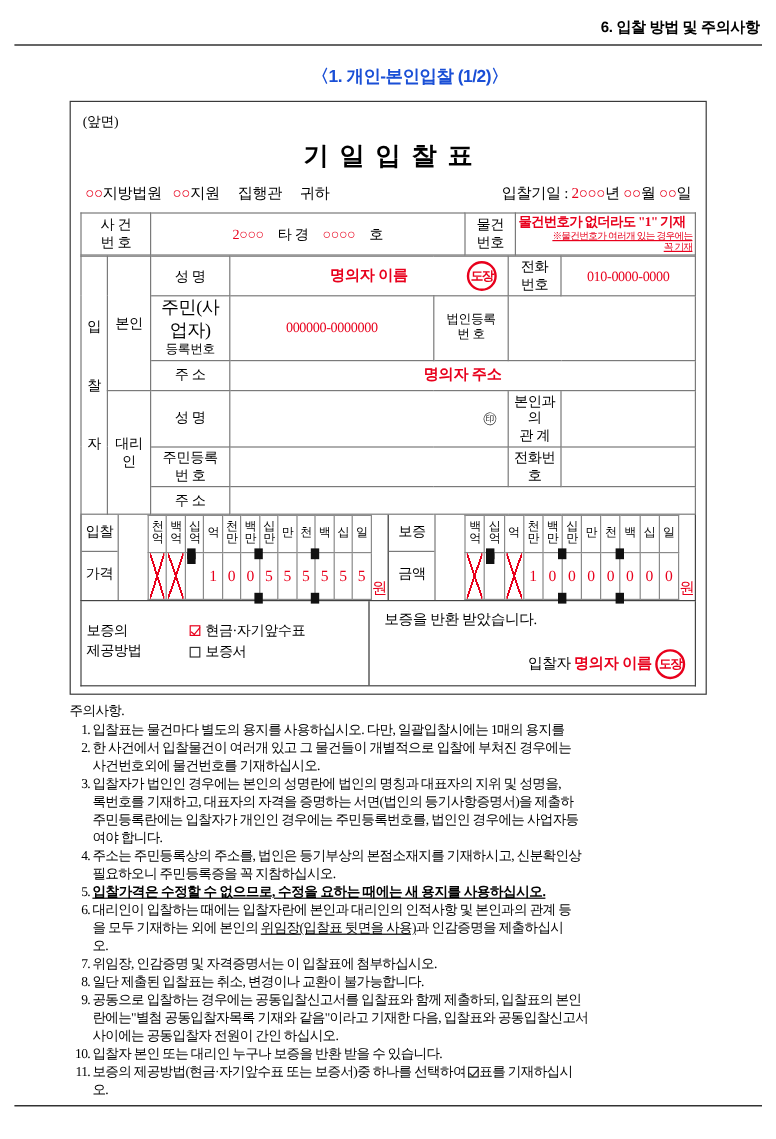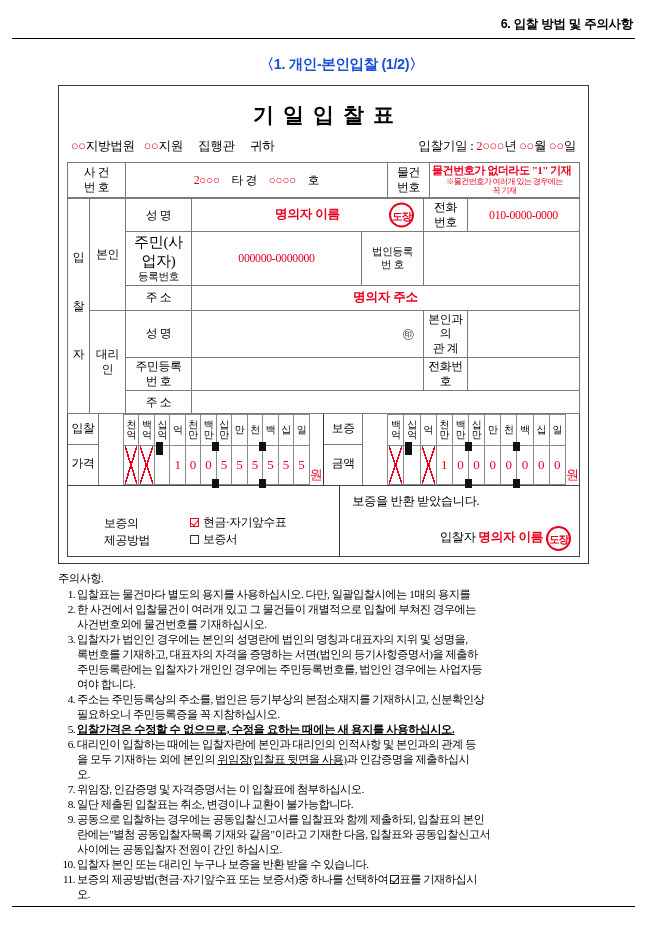--- a/index.html
+++ b/index.html
@@ -112,22 +112,23 @@
     font-weight: bold;
     font-size: 11.2px;
     letter-spacing: -0.6px;
     text-align: left;
     line-height: 1.15;
   }
   .obj-note-sub {
     color: #e8001c;
     font-size: 8.1px;
     letter-spacing: -0.6px;
-    text-align: center;
+    text-align: right;
     line-height: 1.18;
+    text-decoration: underline;
   }
 
   .red-fill {
     color: #e8001c;
     font-weight: bold;
     font-size: 12.6px;
     letter-spacing: -0.2px;
   }
   .red-num {
     color: #e8001c;
@@ -253,25 +254,24 @@
 
   
   .pane-row {
     display: flex;
     border-top: 1.1px solid #444;
     border-bottom: 1.1px solid #444;
   }
   .pane-l {
     flex: 0 0 47%;
     display: flex;
-    align-items: flex-end;
+    align-items: flex-start;
     padding: 16px 4px 7px 4px;
     box-sizing: border-box;
     border-right: 1.6px solid #333;
-    margin-left: 32px;
   }
   .pane-r {
     flex: 1 1 auto;
     padding: 7px 8px 5px 12px;
     box-sizing: border-box;
     position: relative;
   }
   .meth-lab {
     font-size: 11.8px;
     letter-spacing: -0.3px;
@@ -353,20 +353,21 @@
 
 <div class="page-head">
   <span class="htitle">6. 입찰 방법 및 주의사항</span>
 </div>
 <div class="head-rule"></div>
 
 <div class="doc-title">〈1. 개인-본인입찰 (1/2)〉</div>
 
 <div class="form-wrap">
 
+  <div class="front-tag">(앞면)</div>
   <div class="big-title">기일입찰표</div>
 
   <div class="court-line">
     <span class="court-left">
       <span class="r">○○</span><span>지방법원</span><span class="sp2"></span><span class="r">○○</span><span>지원</span><span class="sp3"></span><span>집행관</span><span class="sp3"></span><span>귀하</span>
     </span>
     <span class="court-right">
       <span>입찰기일 :</span>
       <span class="r">2○○○</span><span>년</span>
       <span class="r">○○</span><span>월</span>

